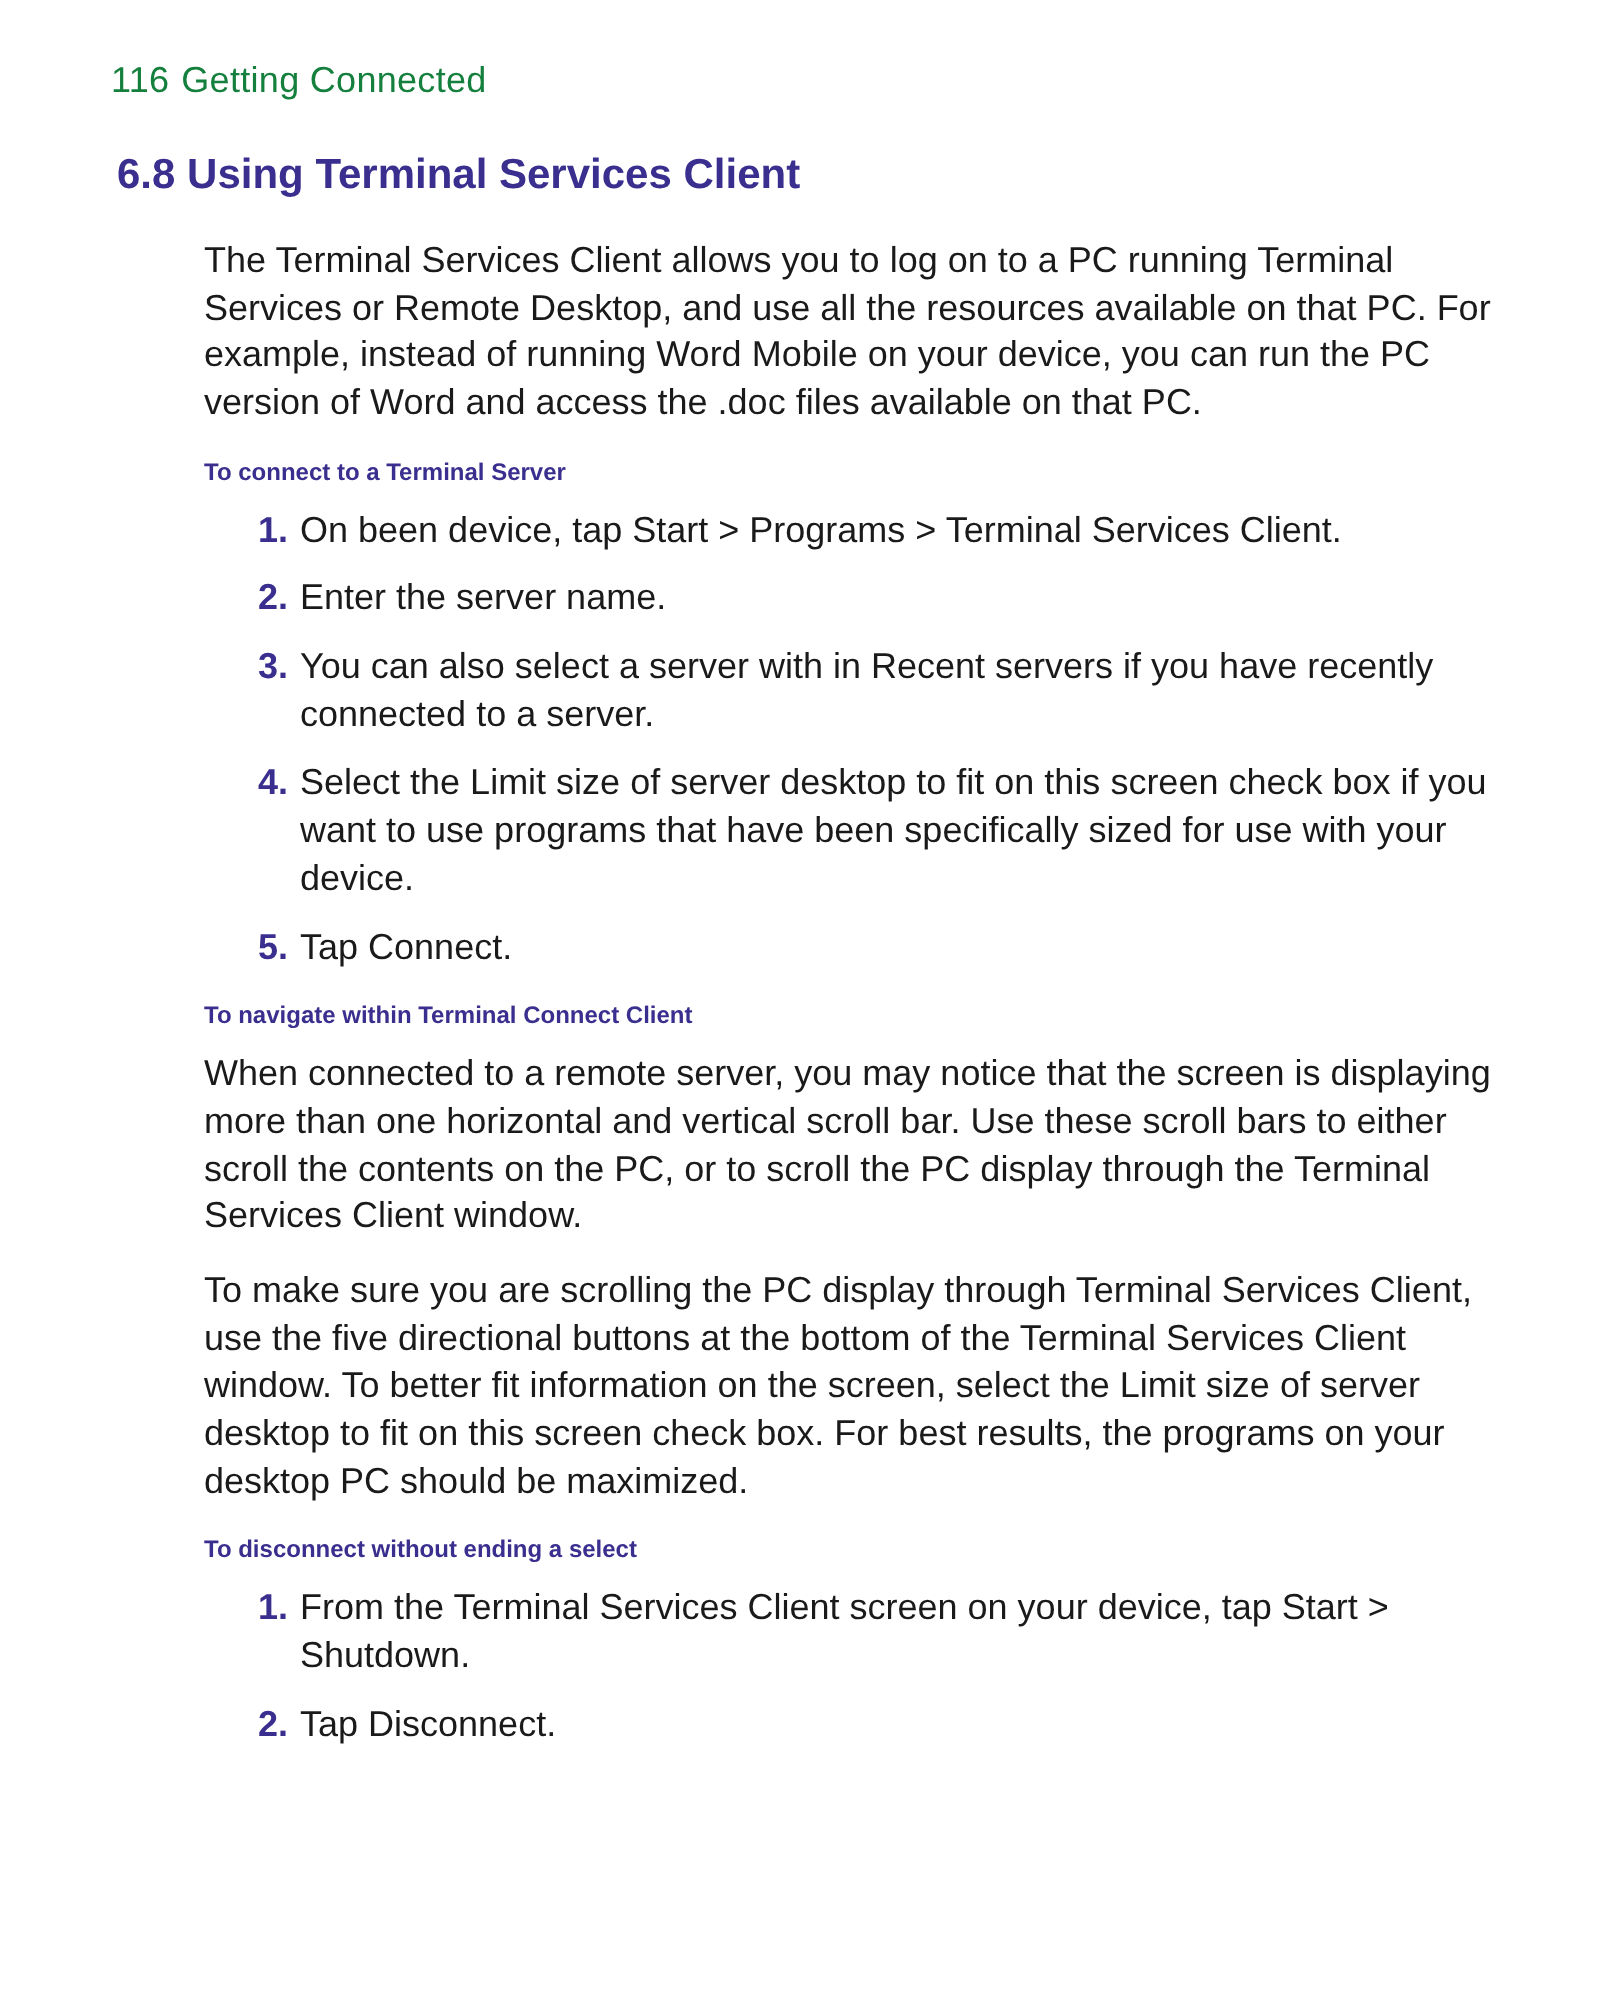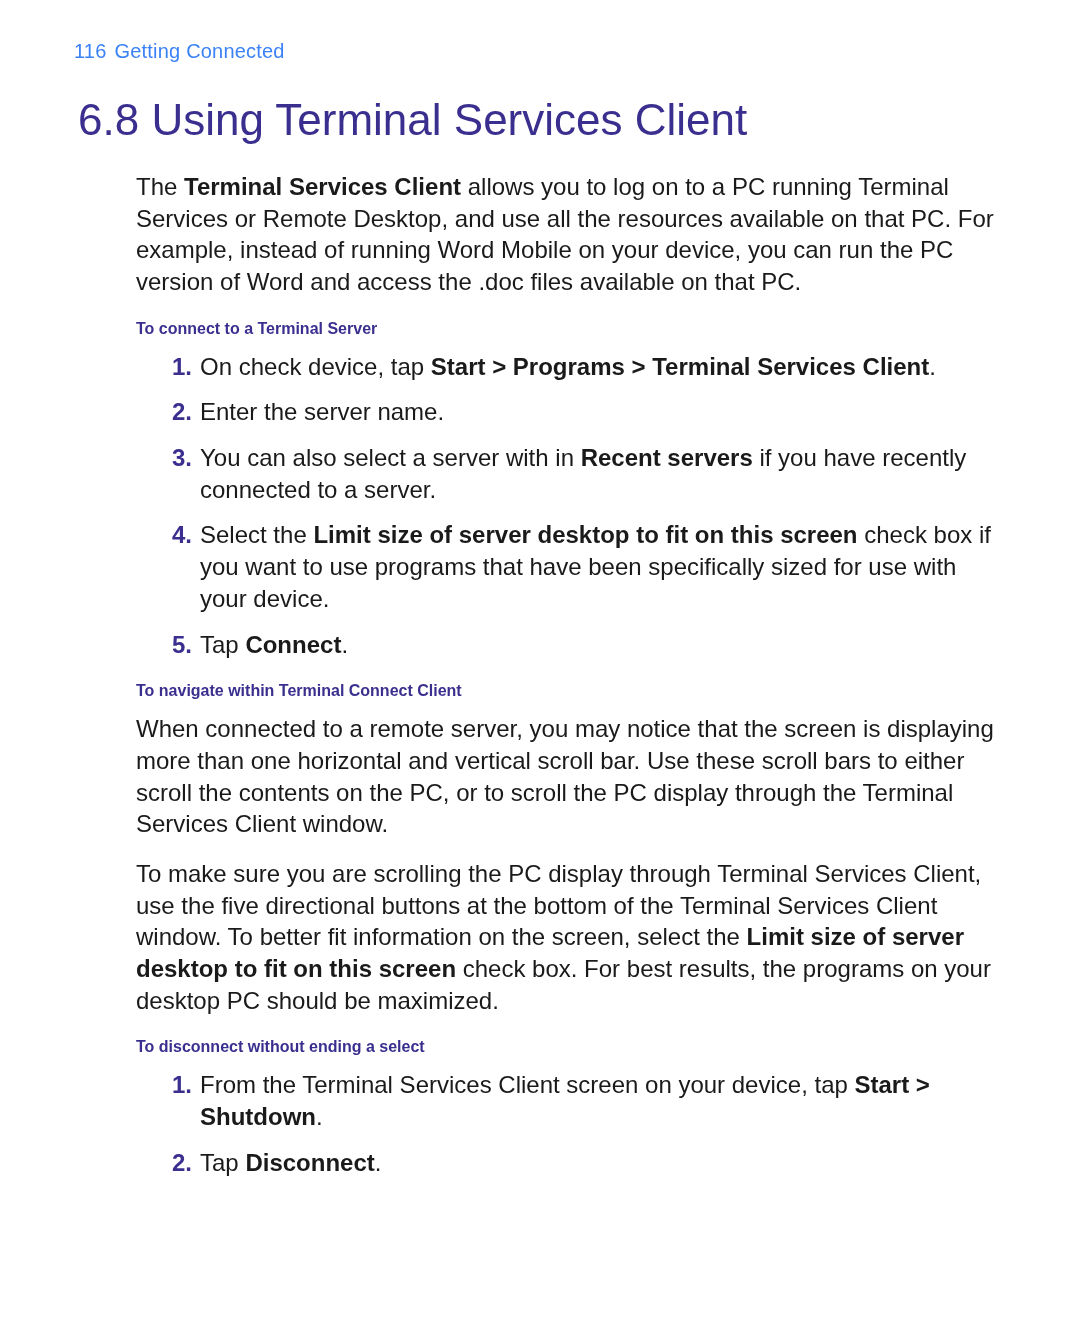--- a/index.html
+++ b/index.html
@@ -11,31 +11,31 @@
     color: #1a1a1a;
     -webkit-font-smoothing: antialiased;
   }
   .page {
     width: 1080px;
     min-height: 1327px;
     box-sizing: border-box;
     padding: 40px 72px 60px 74px;
   }
   .header {
-    font-size: 20px;
-    color: #3b82f6;
+    font-size: 24px;
+    color: #15803d;
     letter-spacing: 0.2px;
     margin-bottom: 32px;
   }
   .page-num {
     margin-right: 8px;
   }
   .title {
-    font-size: 44px;
-    font-weight: 400;
+    font-size: 28px;
+    font-weight: 700;
     color: #3a2f8f;
     margin: 0 0 26px 4px;
   }
   .body-block {
     margin-left: 62px;
     font-size: 24px;
     line-height: 1.32;
     color: #1a1a1a;
   }
   .intro {
@@ -44,21 +44,21 @@
   .subhead {
     font-size: 16px;
     font-weight: 700;
     color: #3a2f8f;
     margin-top: 20px;
     margin-bottom: 12px;
   }
   .para {
     margin-bottom: 18px;
   }
-  .bold { font-weight: 700; }
+  .bold { font-weight: 400; }
   ol.steps {
     list-style: none;
     margin: 0 0 10px 0;
     padding: 0 0 0 34px;
   }
   ol.steps > li {
     position: relative;
     padding-left: 30px;
     margin-bottom: 14px;
     line-height: 1.32;
@@ -90,21 +90,21 @@
   <div class="body-block">
 
     <div class="intro para">
       <span>The </span><span class="bold">Terminal Services Client</span><span> allows you to log on to a PC running Terminal Services or Remote Desktop, and use all the resources available on that PC. For example, instead of running Word Mobile on your device, you can run the PC version of Word and access the .doc files available on that PC.</span>
     </div>
 
     <div class="subhead">To connect to a Terminal Server</div>
     <ol class="steps">
       <li>
         <span class="marker">1</span>
-        <span>On check device, tap </span><span class="bold">Start &gt; Programs &gt; Terminal Services Client</span><span>.</span>
+        <span>On been device, tap </span><span class="bold">Start &gt; Programs &gt; Terminal Services Client</span><span>.</span>
       </li>
       <li>
         <span class="marker">2</span>
         <span>Enter the server name.</span>
       </li>
       <li>
         <span class="marker">3</span>
         <span>You can also select a server with in </span><span class="bold">Recent servers</span><span> if you have recently connected to a server.</span>
       </li>
       <li>

